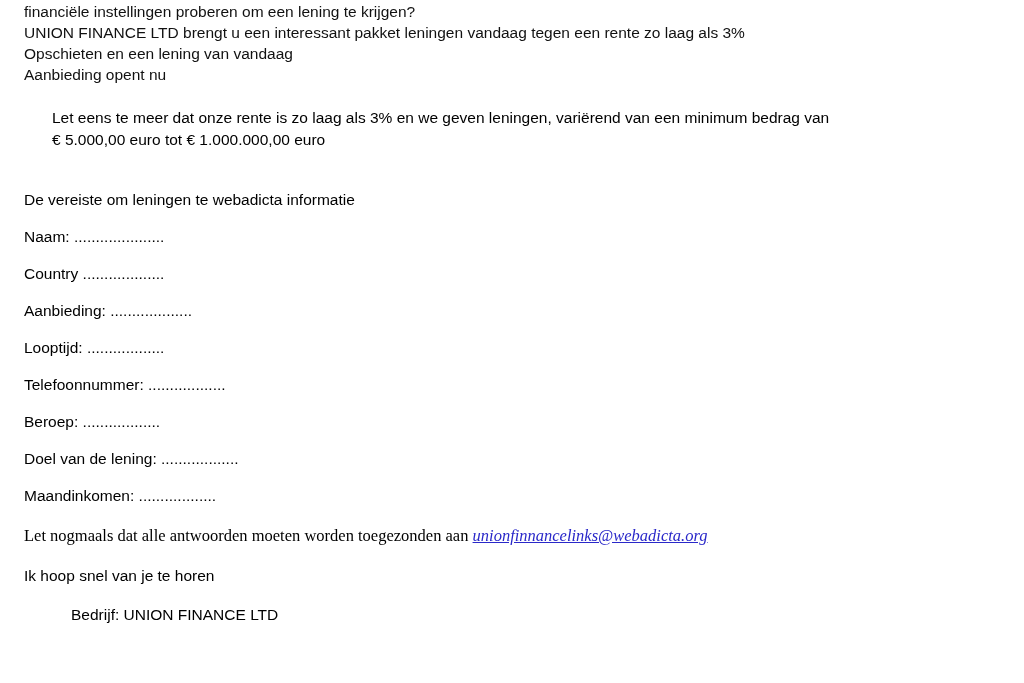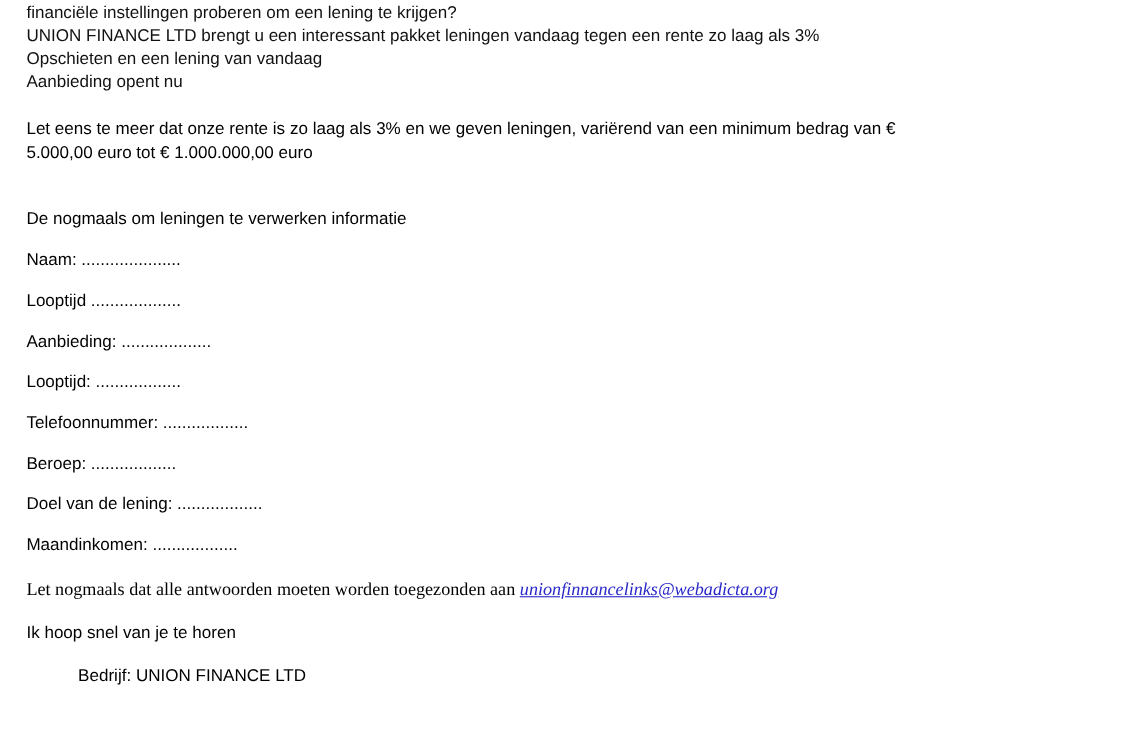--- a/index.html
+++ b/index.html
@@ -29,20 +29,21 @@
     white-space: pre-wrap;
   }
   .intro {
     margin-top: 0;
   }
   .intro .line:first-child {
     padding-top: 1px;
   }
   .gap-block {
     margin-top: 22px;
+    margin-left: 28px;
   }
   .wrap-para {
     font-size: 15.5px;
     line-height: 22px;
     max-width: 945px;
   }
   .section-head {
     margin-top: 40px;
     font-size: 15.5px;
   }
@@ -78,24 +79,24 @@
 
   <div class="intro">
     <div class="line">financiële instellingen proberen om een lening te krijgen?</div>
     <div class="line">UNION FINANCE LTD brengt u een interessant pakket leningen vandaag tegen een rente zo laag als 3%</div>
     <div class="line">Opschieten en een lening van vandaag</div>
     <div class="line">Aanbieding opent nu</div>
   </div>
 
   <div class="wrap-para gap-block">Let eens te meer dat onze rente is zo laag als 3% en we geven leningen, variërend van een minimum bedrag van € 5.000,00 euro tot € 1.000.000,00 euro</div>
 
-  <div class="section-head">De nogmaals om leningen te verwerken informatie</div>
+  <div class="section-head">De vereiste om leningen te webadicta informatie</div>
 
   <div class="field">Naam: .....................</div>
-  <div class="field">Looptijd ...................</div>
+  <div class="field">Country ...................</div>
   <div class="field">Aanbieding: ...................</div>
   <div class="field">Looptijd: ..................</div>
   <div class="field">Telefoonnummer: ..................</div>
   <div class="field">Beroep: ..................</div>
   <div class="field">Doel van de lening: ..................</div>
   <div class="field">Maandinkomen: ..................</div>
 
   <div class="closing"><span class="serif-lead">Let nogmaals dat alle antwoorden moeten worden toegezonden aan </span><a class="email-link" href="#">unionfinnancelinks@webadicta.org</a></div>
 
   <div class="closing">Ik hoop snel van je te horen</div>

